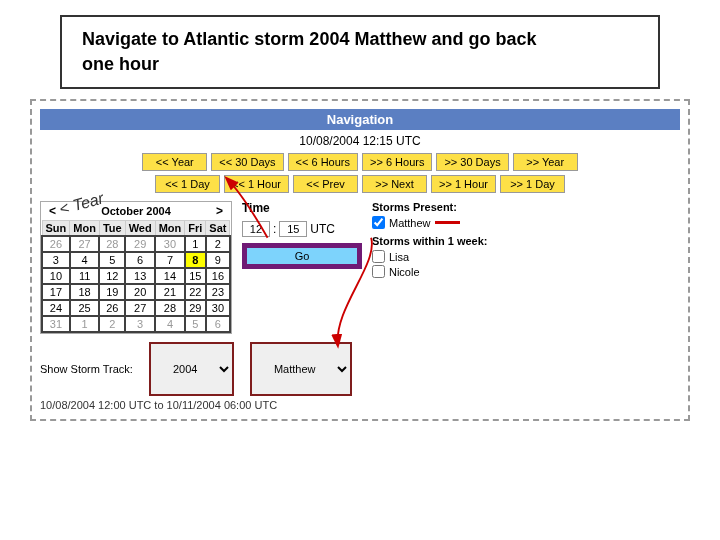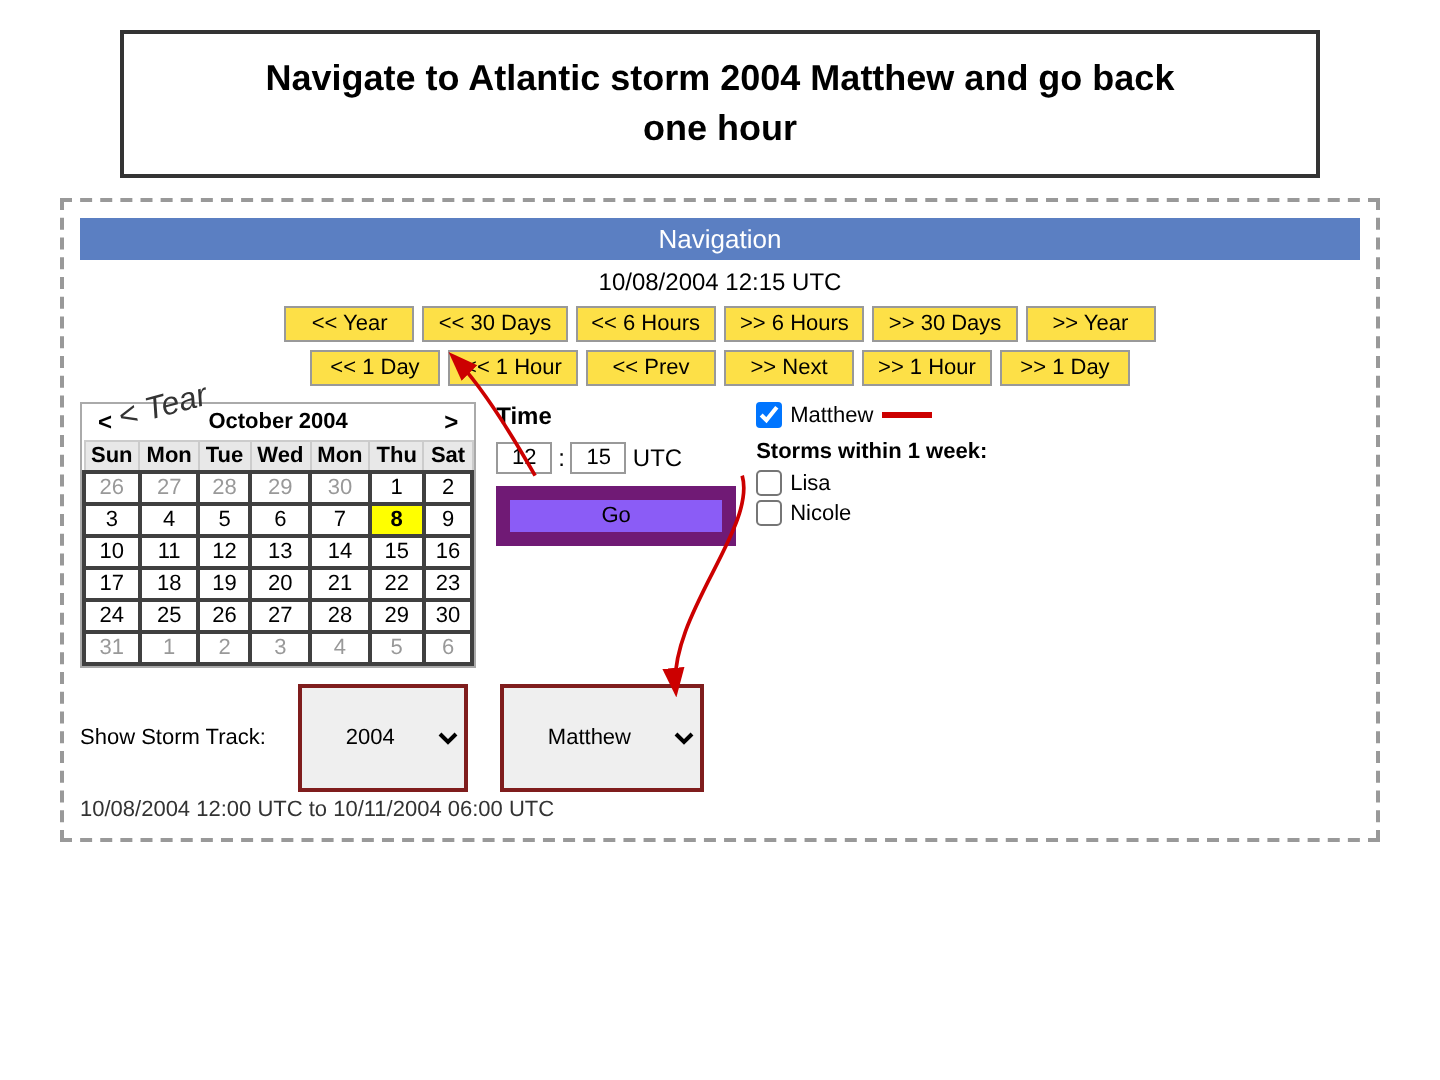--- a/index.html
+++ b/index.html
@@ -10,40 +10,40 @@
       width: 720px;
       height: 540px;
       overflow: hidden;
       position: relative;
     }
 
     .title-box {
       border: 2px solid #333;
       margin: 15px 60px 10px 60px;
       padding: 10px 20px;
-      text-align: center;
+      text-align: left;
       font-size: 18px;
       font-weight: bold;
       line-height: 1.4;
     }
 
     .main-container {
       margin: 5px 30px;
       border: 2px dashed #999;
       padding: 8px;
       position: relative;
     }
 
     .nav-header {
       background: #5b7fc2;
       color: white;
       text-align: center;
       padding: 3px 0;
       font-size: 13px;
-      font-weight: normal;
+      font-weight: bold;
       margin-bottom: 4px;
     }
 
     .datetime-row {
       text-align: center;
       font-size: 12px;
       margin-bottom: 5px;
     }
 
     .nav-buttons-row {
@@ -156,22 +156,22 @@
 
     .time-input {
       border: 1px solid #999;
       width: 28px;
       text-align: center;
       padding: 1px;
       font-size: 11px;
     }
 
     .go-btn {
-      border: 7px solid #701a75;
-      background: #8b5cf6;
+      border: 5px solid #701a75;
+      background: #7dd3fc;
       padding: 2px 8px;
       cursor: pointer;
       font-size: 11px;
     }
 
     
     .storms-section {
       font-size: 11px;
       min-width: 160px;
     }
@@ -291,21 +291,21 @@
         <span class="cal-nav">&gt;</span>
       </div>
       <table class="cal-grid">
         <thead>
           <tr>
             <th>Sun</th>
             <th>Mon</th>
             <th>Tue</th>
             <th>Wed</th>
             <th>Mon</th>
-            <th>Thu</th>
+            <th>Fri</th>
             <th>Sat</th>
           </tr>
         </thead>
         <tbody id="cal-body">
         <tr>
               <td class="cal-other-month">26</td>
               <td class="cal-other-month">27</td>
               <td class="cal-other-month">28</td>
               <td class="cal-other-month">29</td>
               <td class="cal-other-month">30</td>
@@ -366,20 +366,21 @@
       <div class="time-input-row">
         <input class="time-input" type="text" value="12" style="">
         <span>:</span>
         <input class="time-input" type="text" value="15" style="">
         <span>UTC</span>
       </div>
       <button class="go-btn">Go</button>
     </div>
 
     <div class="storms-section">
+      <div class="storms-present-label">Storms Present:</div>
       <div class="storm-item">
         <input type="checkbox" checked="" style="">
         <span>Matthew</span>
         <span class="storm-color-bar"></span>
       </div>
       <div class="storms-week-label">Storms within 1 week:</div>
       <div class="storm-item">
         <input type="checkbox" style="">
         <span>Lisa</span>
       </div>

